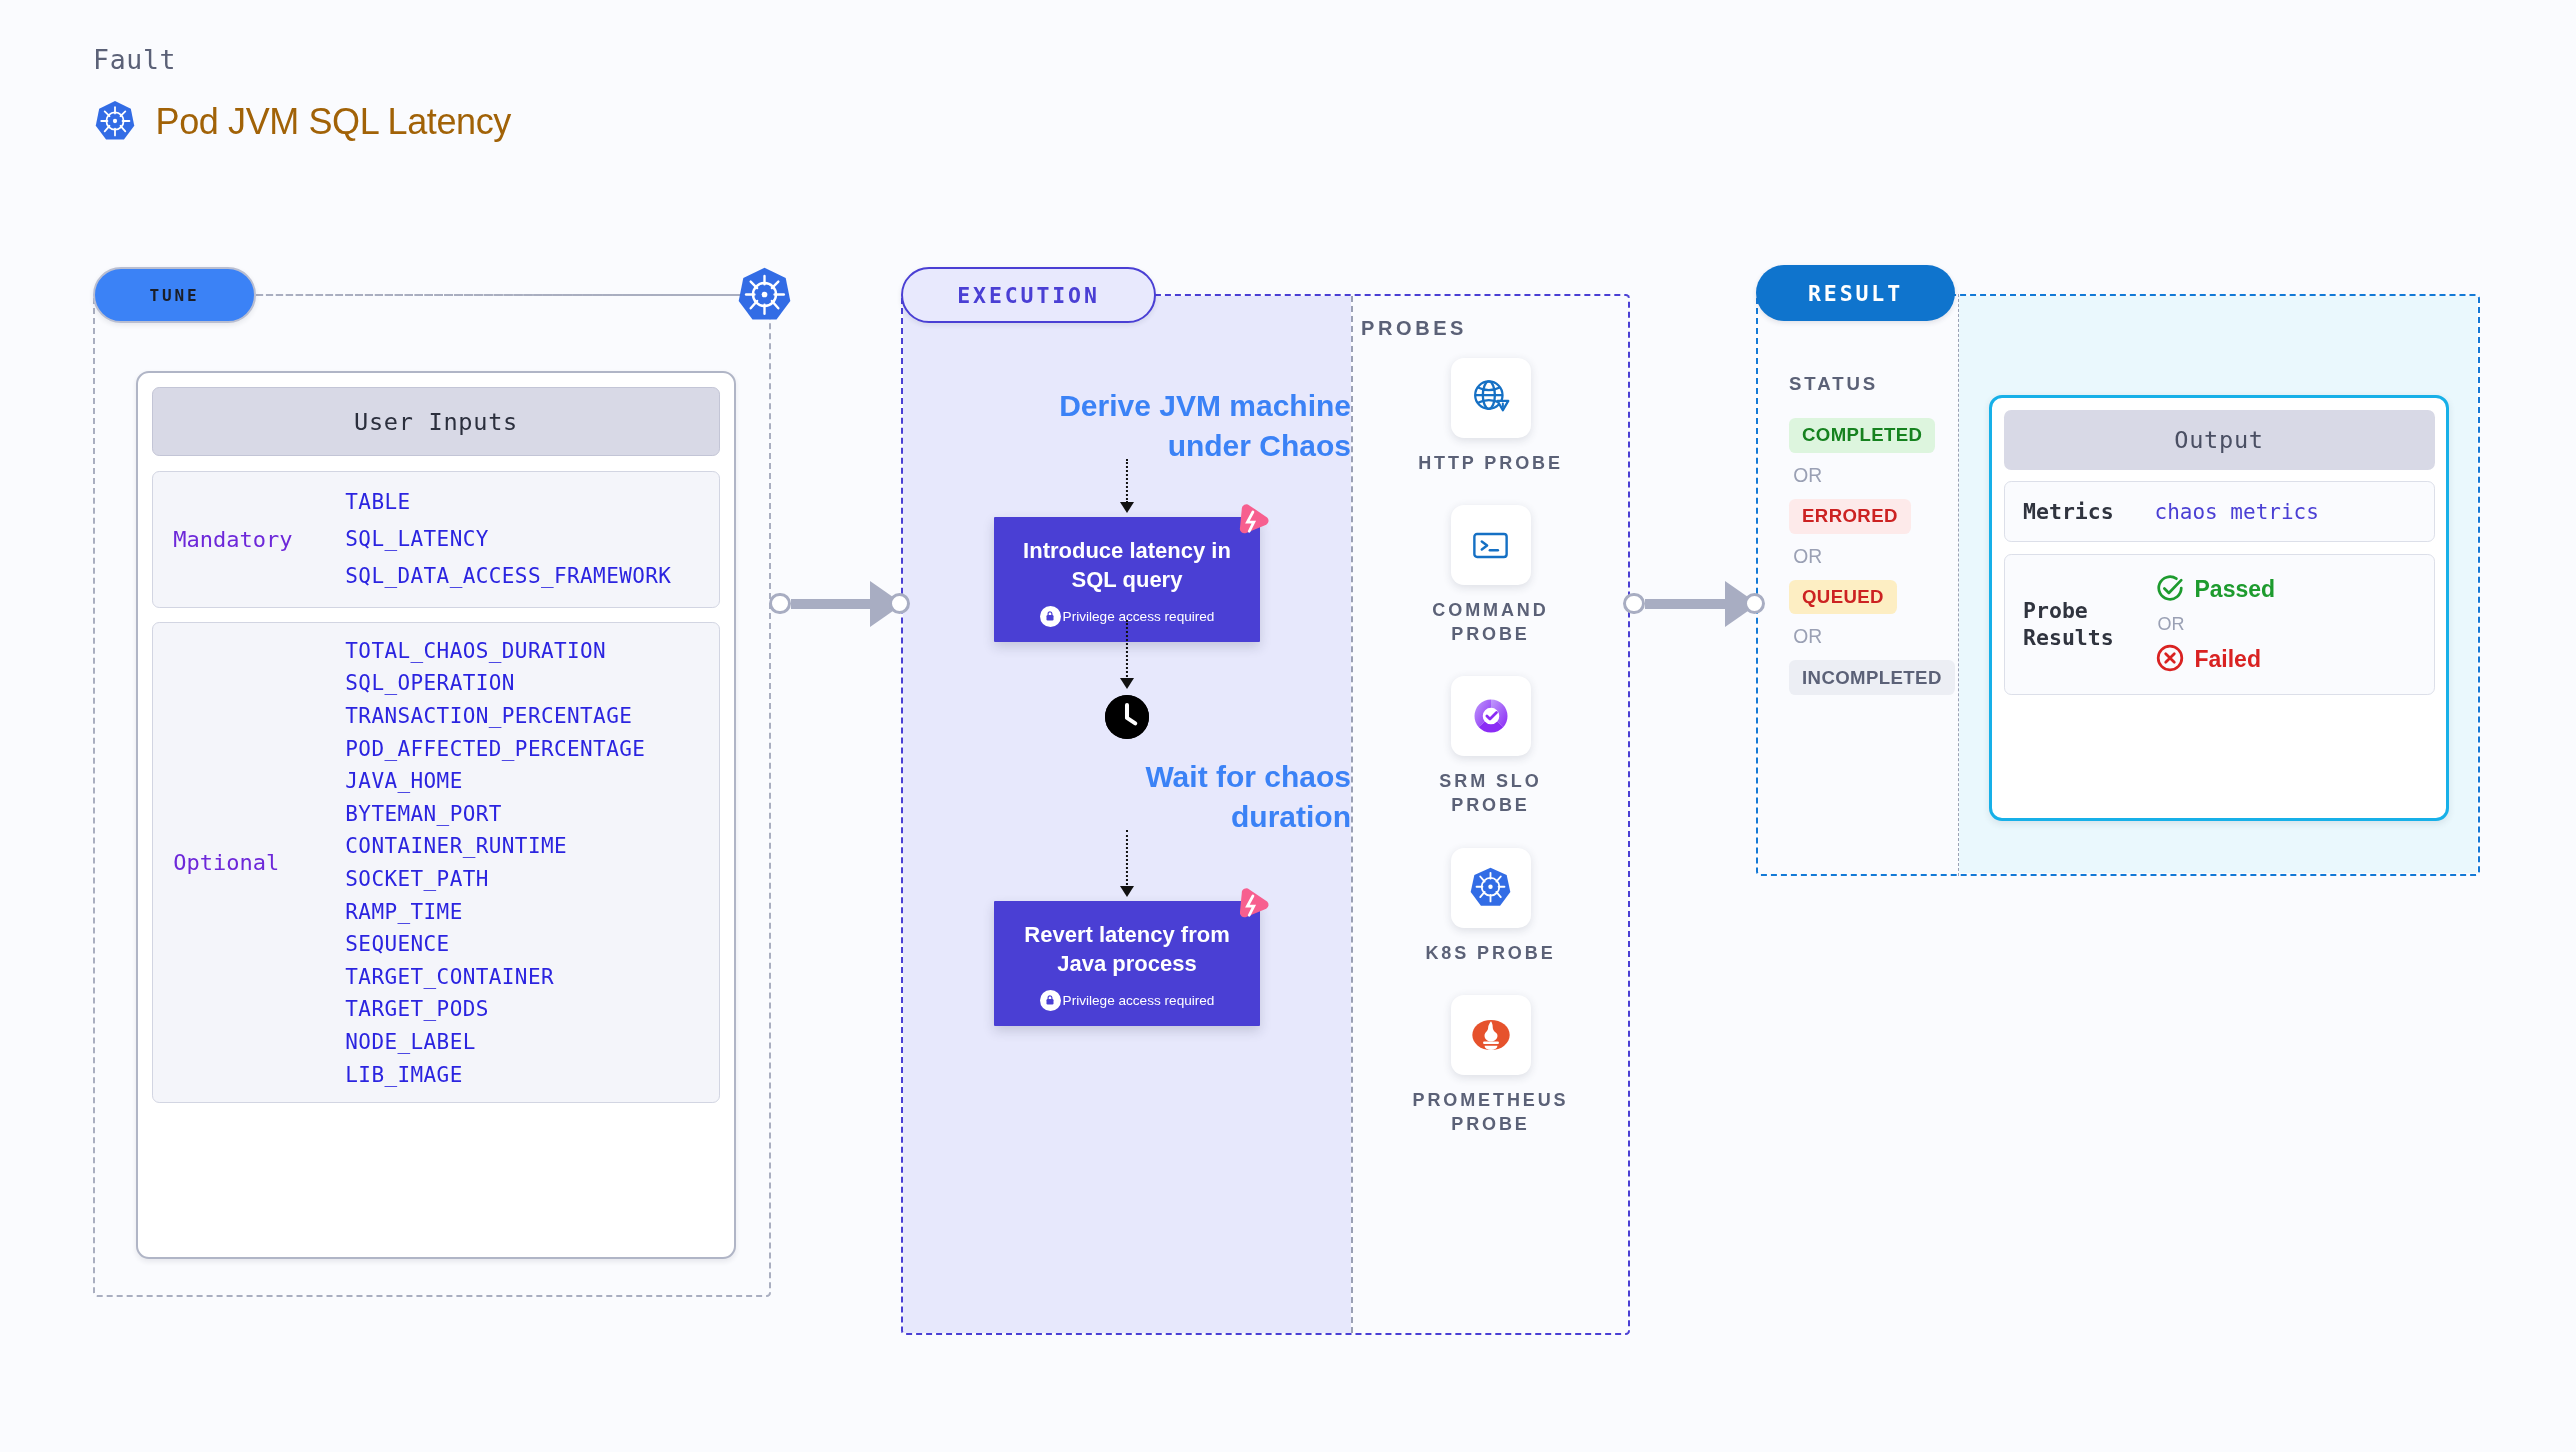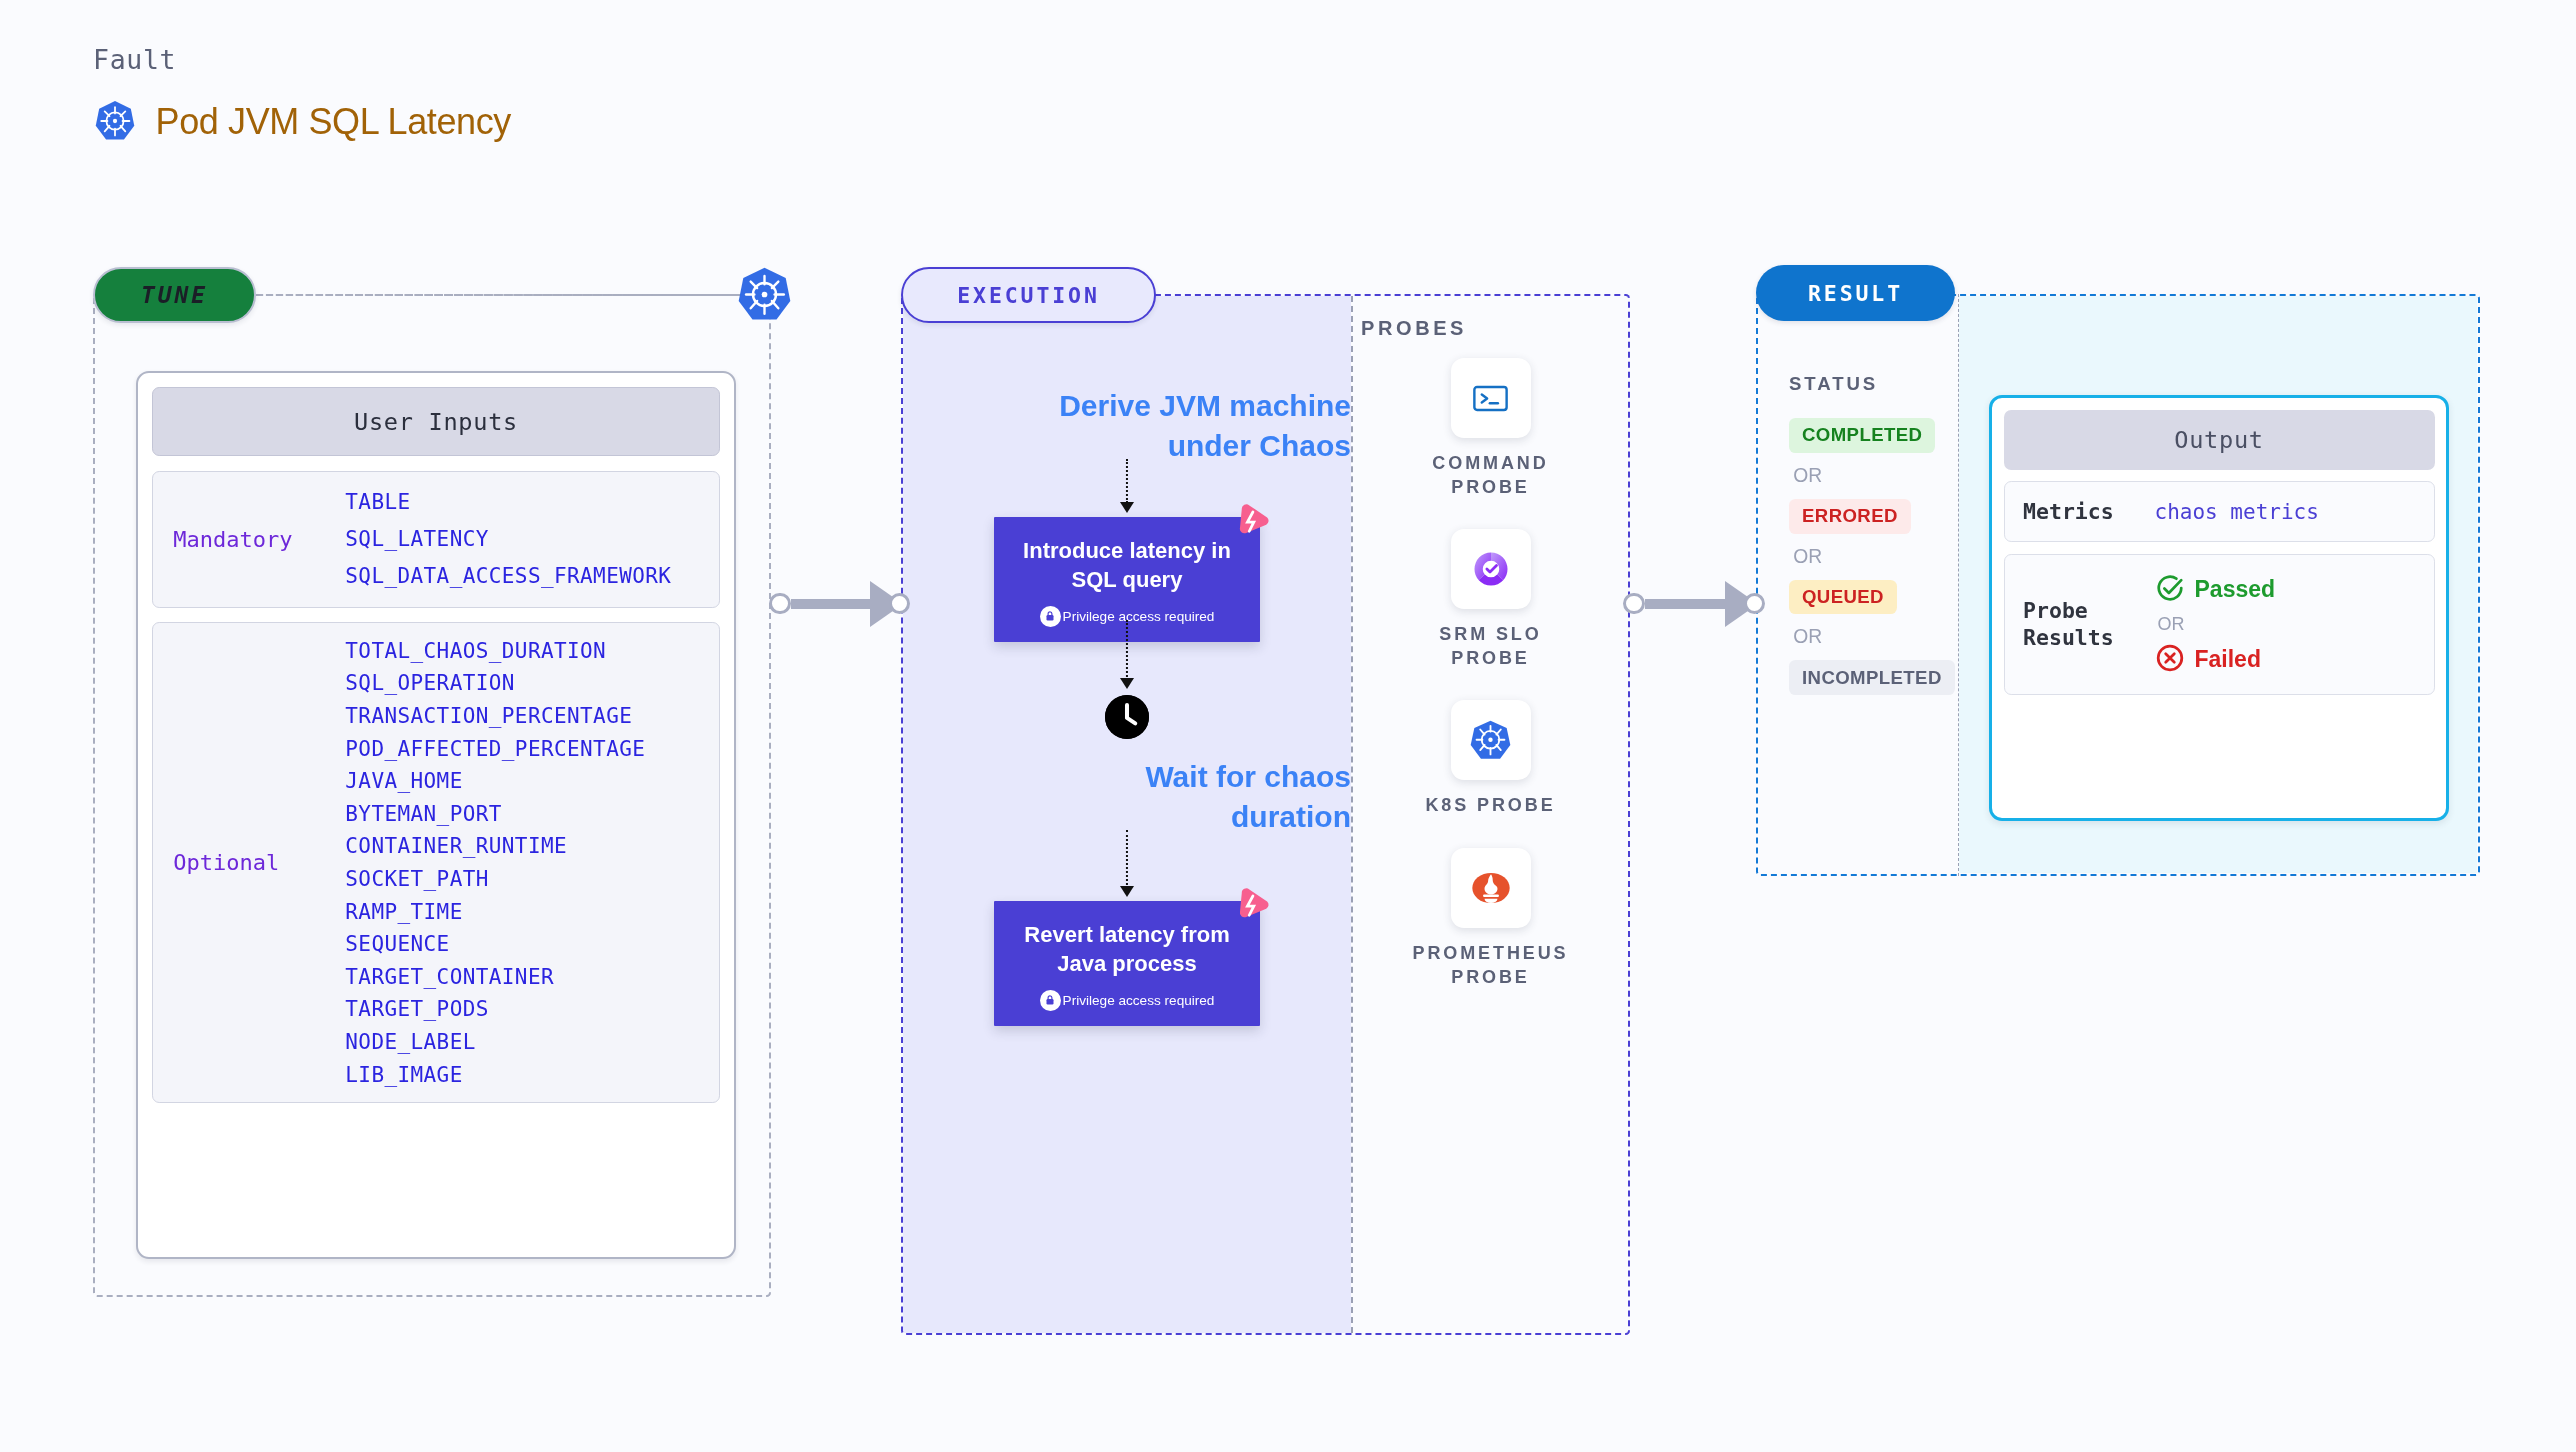--- a/index.html
+++ b/index.html
@@ -21,23 +21,22 @@
   #title-text{font-size:36px;font-weight:normal;color:#a16207;letter-spacing:-0.4px;}
 
   
   .pill{
     position:absolute;display:flex;align-items:center;justify-content:center;
     border-radius:43px;font-family:"DejaVu Sans Mono","Liberation Mono",monospace;
     font-weight:bold;letter-spacing:2.9px;z-index:6;
   }
   #tune-pill{
     left:93px;top:267px;width:163px;height:56px;
-    background:#15803d;border:2.1px solid #b9bed1;color:#1b1e27;font-size:23px;
+    background:#3b82f6;border:2.1px solid #b9bed1;color:#1b1e27;font-size:16px;
     box-shadow:0 2.1px 5px rgba(40,45,70,.10);
-    font-style:italic;
   }
   #execution-pill{
     left:901px;top:267px;width:255px;height:56px;
     background:#e8e9fd;border:2.1px solid #4a3fd4;color:#4a3fd4;font-size:21.5px;
     box-shadow:0 2.1px 5px rgba(40,45,70,.10);
   }
   #result-pill{
     left:1756px;top:265px;width:199px;height:56px;
     background:#0f74cd;color:#ffffff;font-size:21.5px;border:none;
     box-shadow:0 2.1px 5px rgba(40,45,70,.12);
@@ -381,20 +380,37 @@
         </svg>
       </span>
       <span>Privilege access required</span>
     </div>
   </div>
 </div>
 
 <div id="probes-label">PROBES</div>
 <div id="probes-col">
 
+  <div class="probe">
+    <div class="probe-tile">
+      <svg width="46" height="46" viewBox="0 0 64 64">
+        <g fill="none" stroke="#1570c4" stroke-width="3.2">
+          <circle cx="29" cy="28" r="19"></circle>
+          <ellipse cx="29" cy="28" rx="8.4" ry="19"></ellipse>
+          <line x1="10" y1="28" x2="48" y2="28"></line>
+          <path d="M13 17 Q29 25 45 17"></path>
+          <path d="M13 39 Q29 31 45 39"></path>
+        </g>
+        <path d="M41 36 L56 36 L48.5 49 Z" fill="#fff" stroke="#1570c4" stroke-width="3.2" stroke-linejoin="round"></path>
+        <line x1="48.5" y1="39.5" x2="48.5" y2="44" stroke="#1570c4" stroke-width="2.8" stroke-linecap="round"></line>
+        <circle cx="48.5" cy="46.6" r="1.5" fill="#1570c4"></circle>
+      </svg>
+    </div>
+    <div class="probe-name">HTTP PROBE</div>
+  </div>
 
   <div class="probe">
     <div class="probe-tile">
       <svg width="43" height="43" viewBox="0 0 64 64">
         <rect x="8" y="15" width="48" height="34" rx="4" fill="none" stroke="#1570c4" stroke-width="3.6"></rect>
         <path d="M19 26 L27 32 L19 38" fill="none" stroke="#1570c4" stroke-width="3.6" stroke-linecap="round" stroke-linejoin="round"></path>
         <line x1="31" y1="39" x2="43" y2="39" stroke="#1570c4" stroke-width="3.6" stroke-linecap="round"></line>
       </svg>
     </div>
     <div class="probe-name">COMMAND

